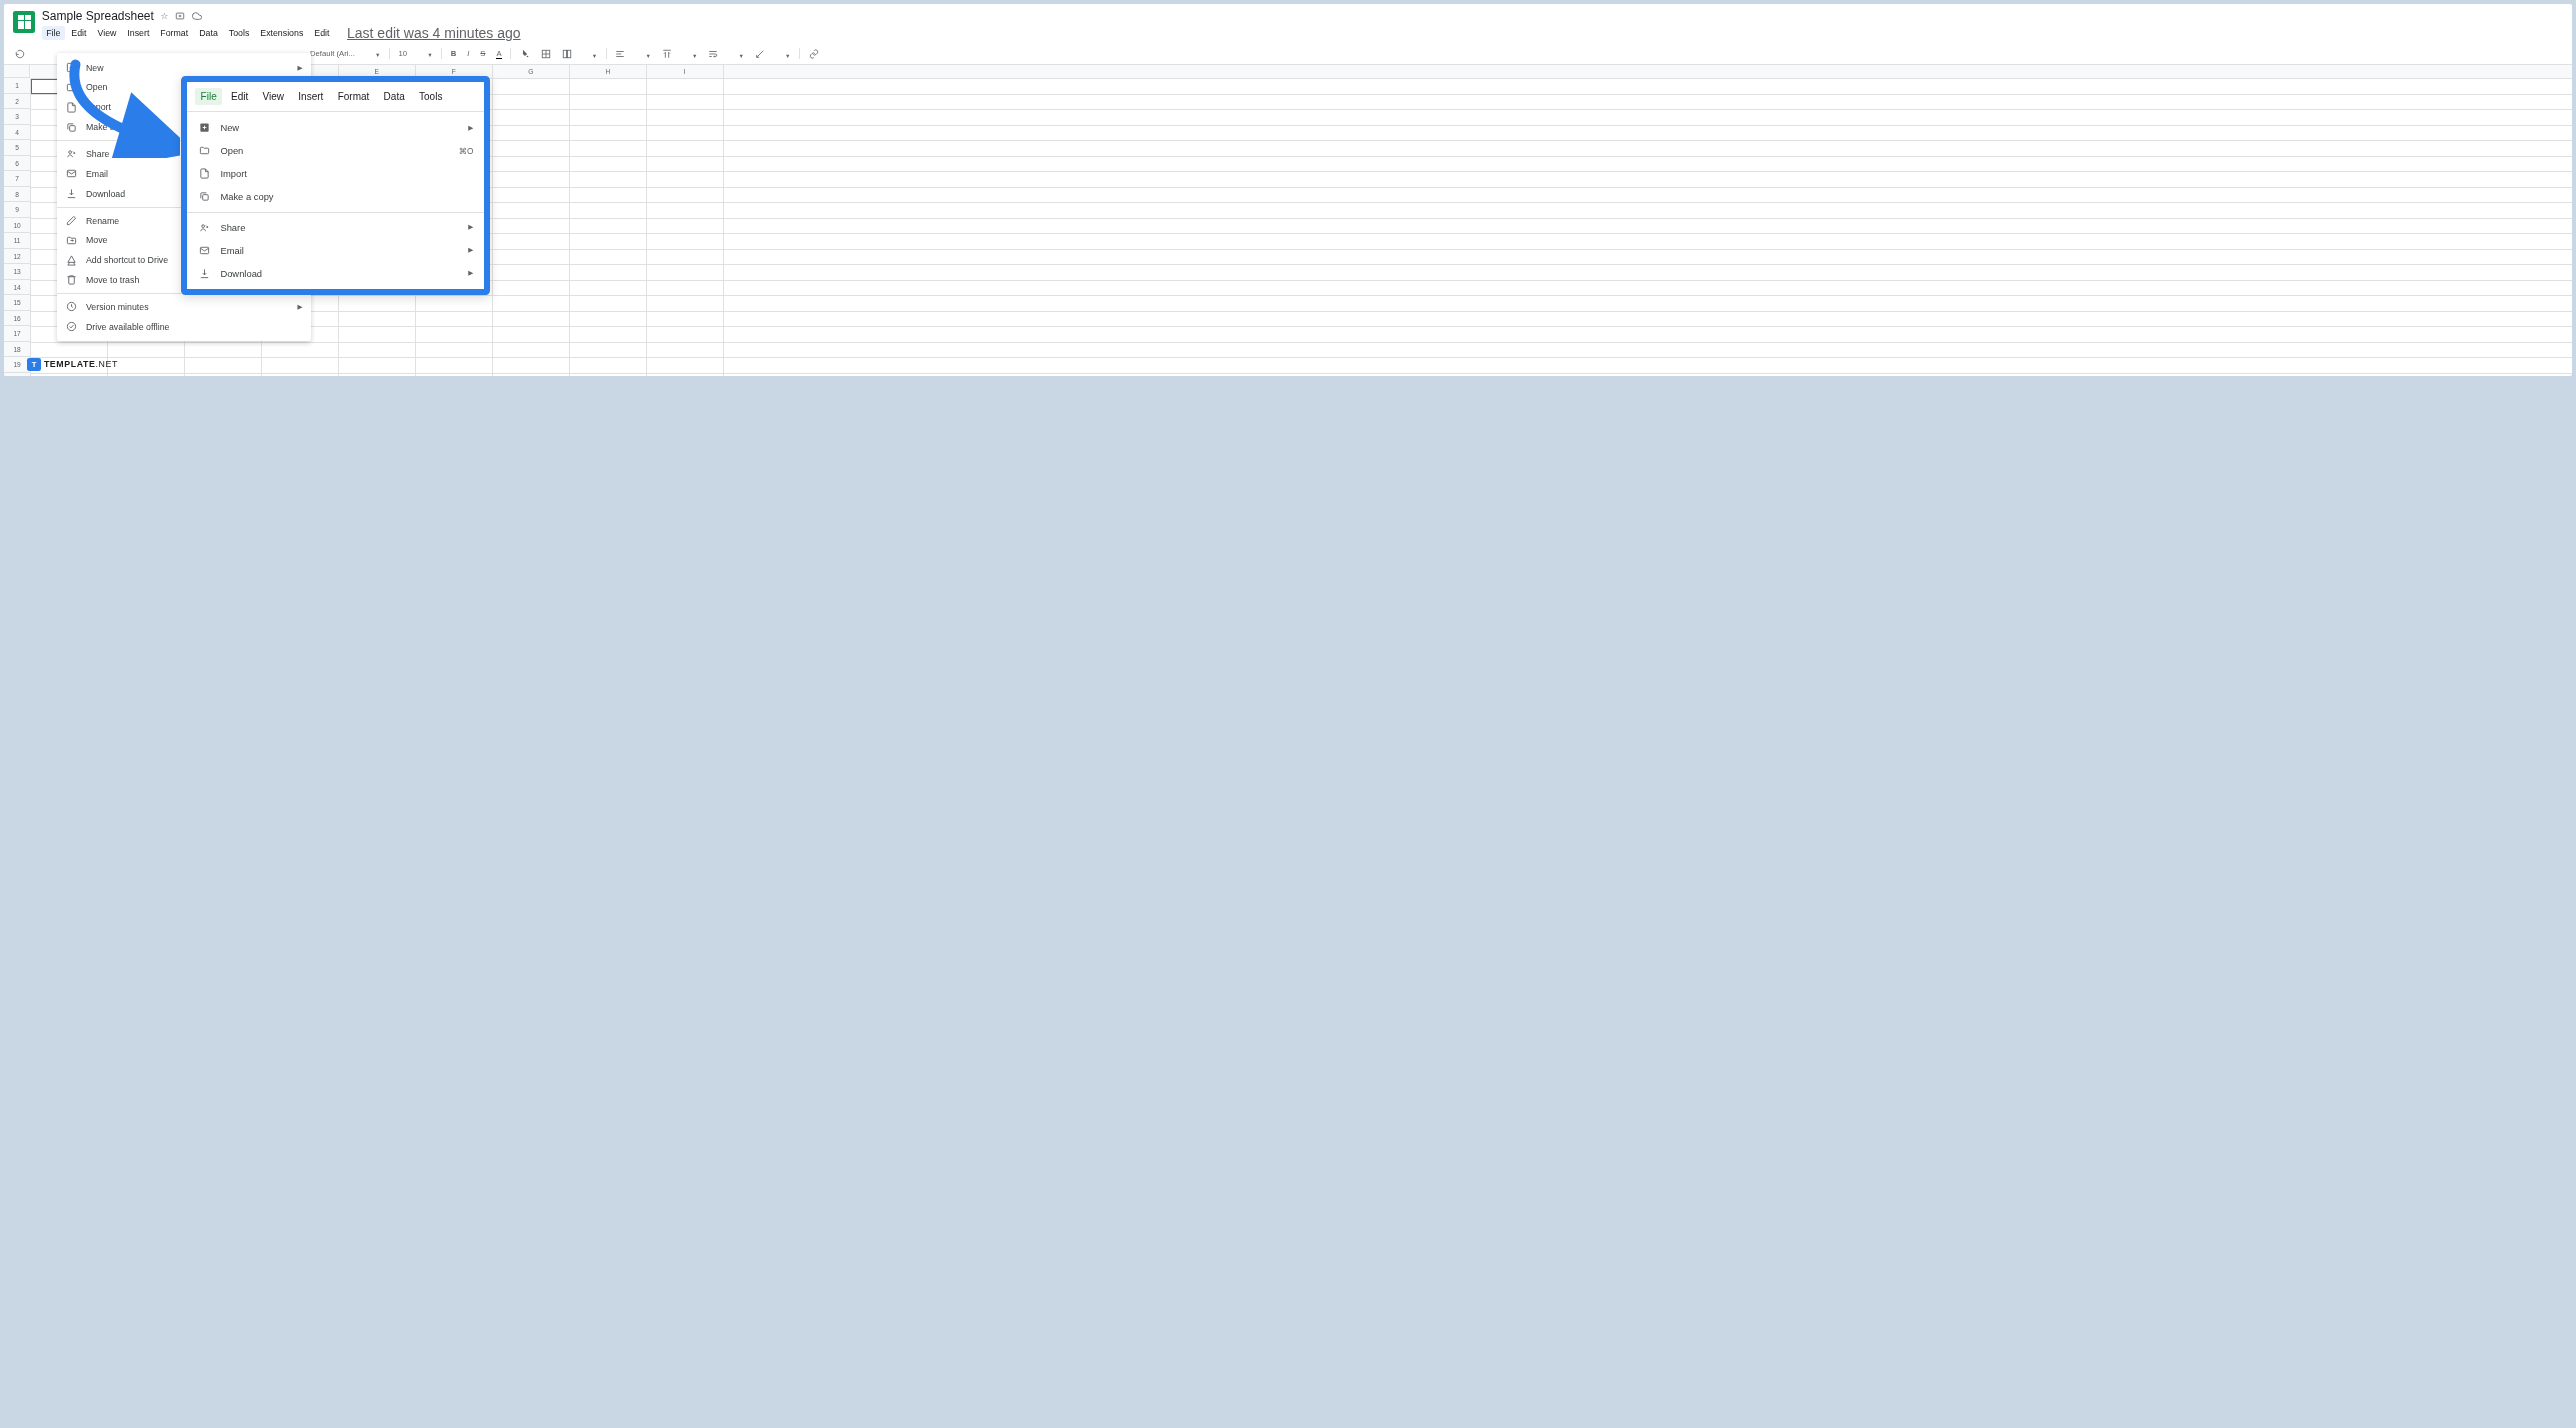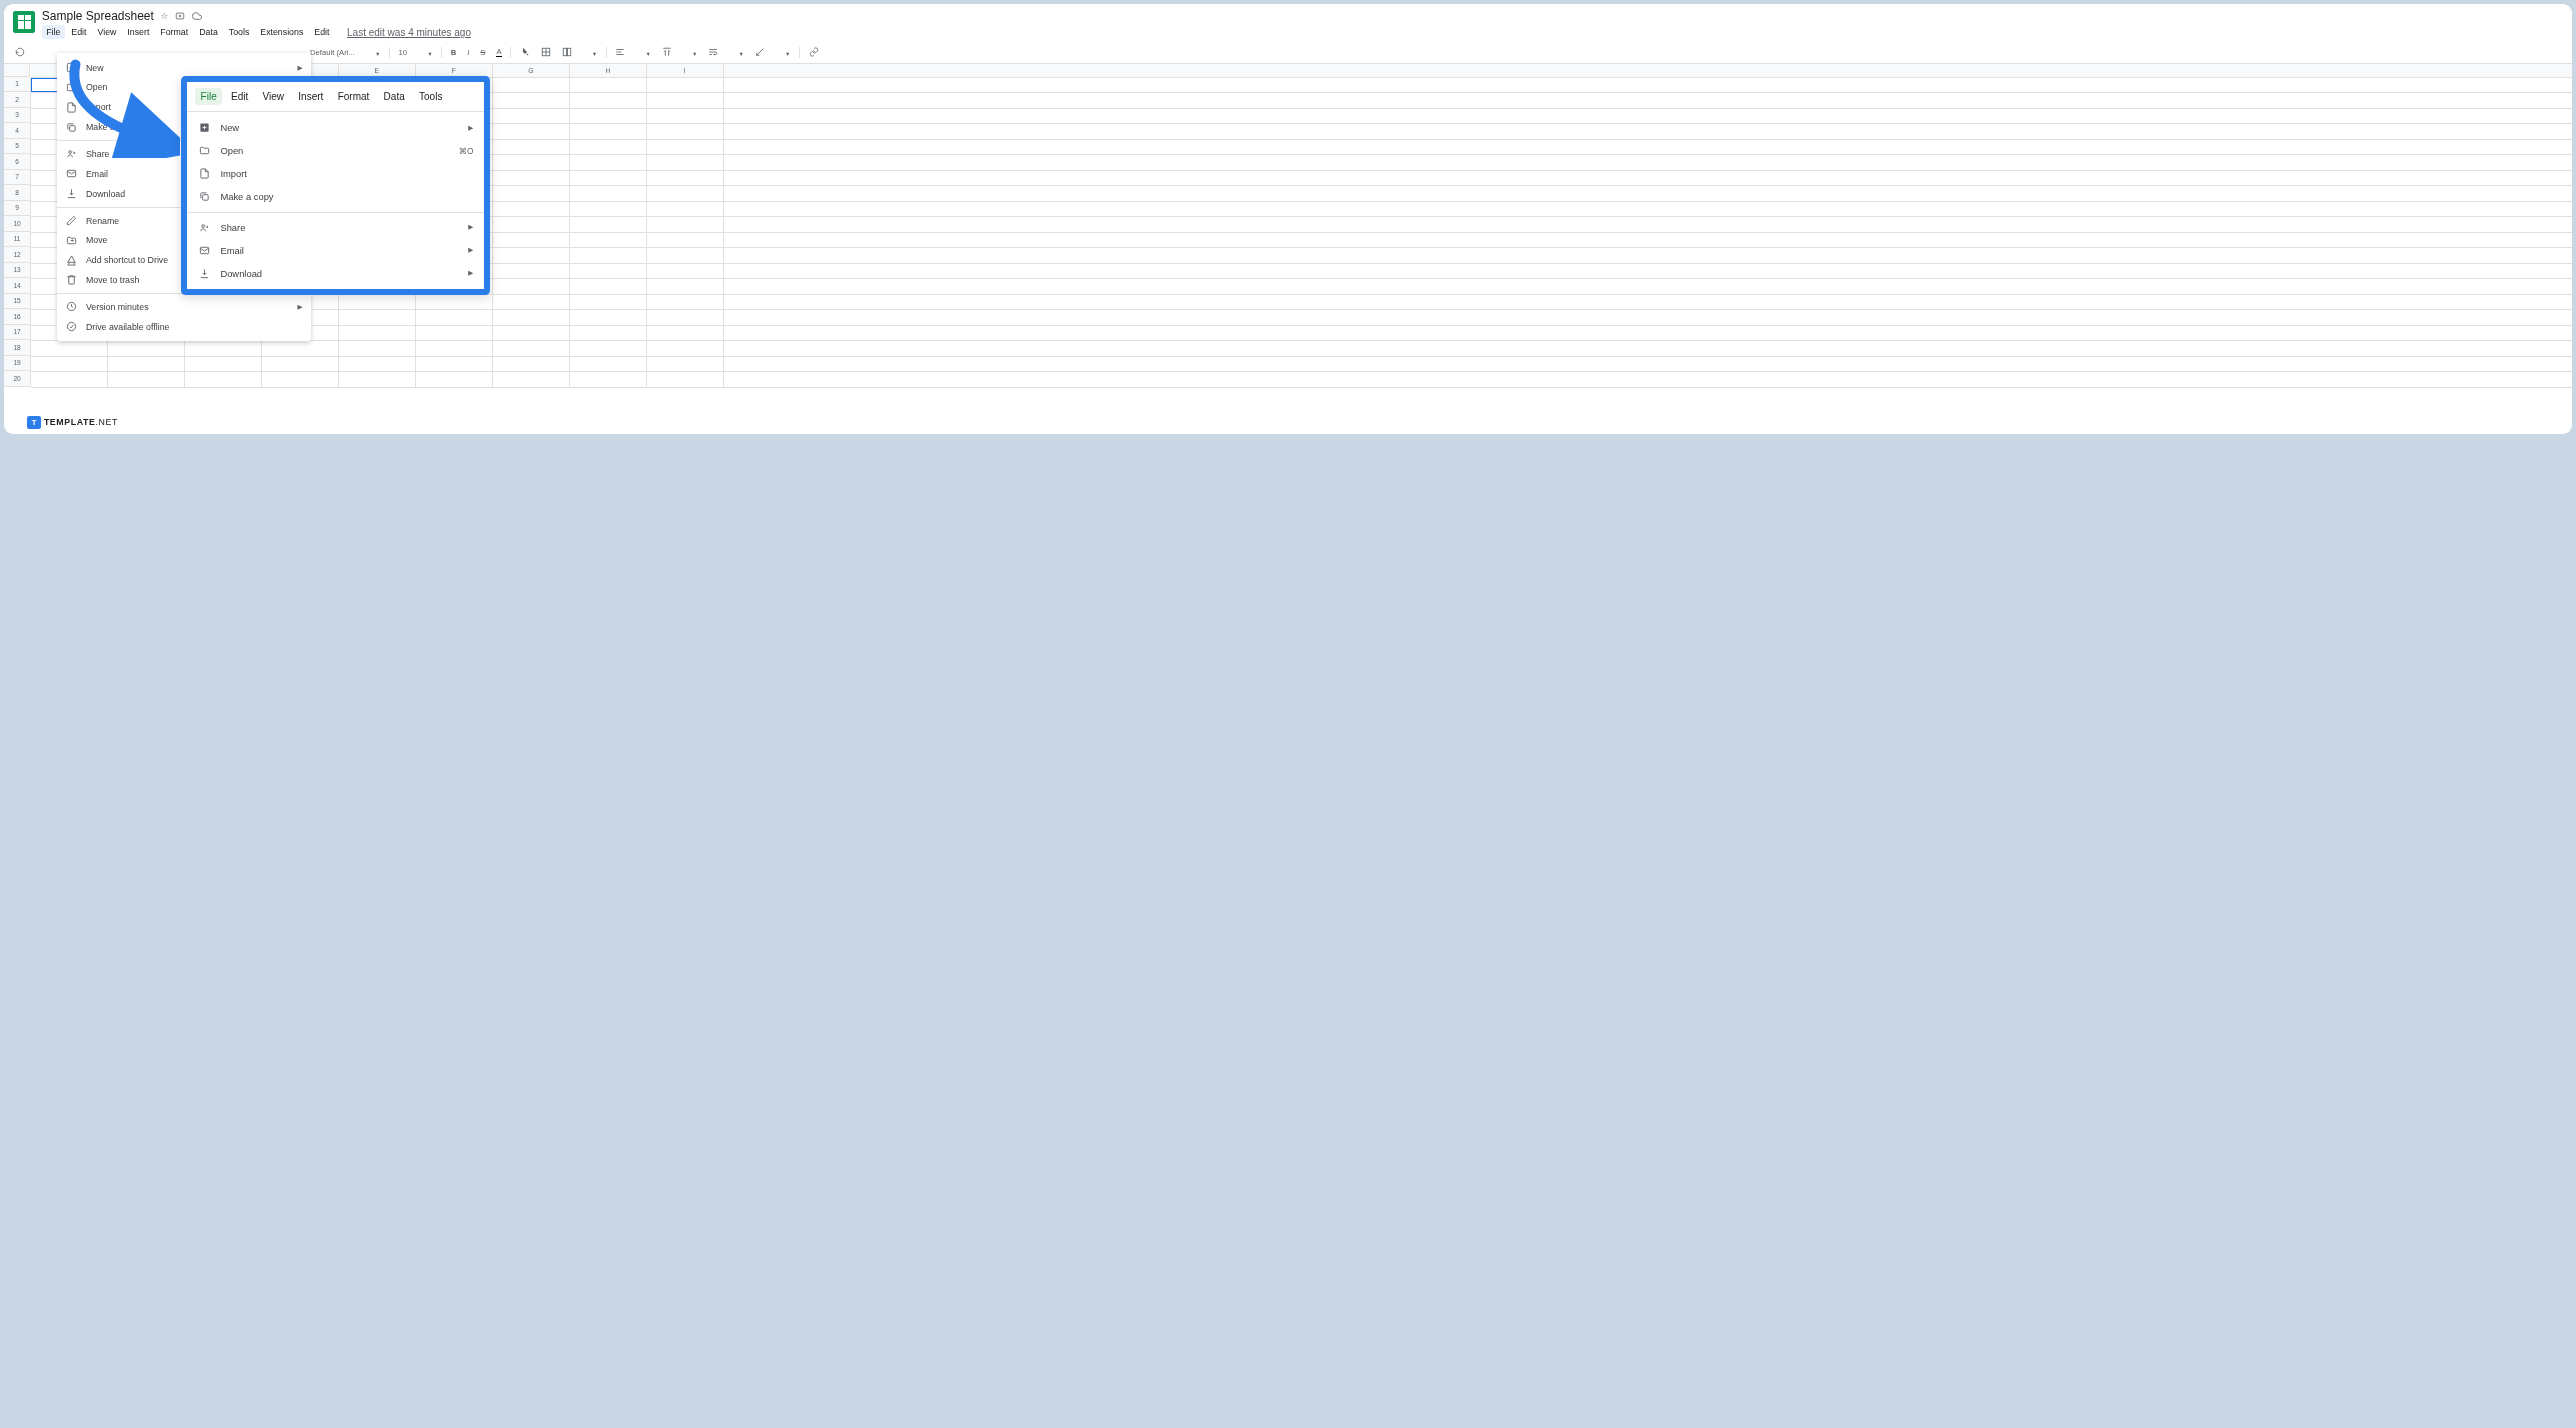--- a/index.html
+++ b/index.html
@@ -1,32 +1,32 @@
 <!DOCTYPE html>
 <html style="font-size:8.8px"><head>
 <meta charset="utf-8">
 <style>
 * { margin: 0; padding: 0; box-sizing: border-box; font-family: Arial, sans-serif; }
 body { background: #c9d7e4; padding: 4.4px; }
-.window { background: #fff; border-radius: 9px; overflow: hidden; position: relative; height: 430px; }
+.window { background: #fff; border-radius: 2px; overflow: hidden; position: relative; height: 372px; }
 .header { display: flex; align-items: flex-start; padding: 4.4px 8.8px 0; }
 .logo { width: 22px; height: 22px; background: #0f9d58; border-radius: 2.2px; display: flex; align-items: center; justify-content: center; margin-right: 6.6px; margin-top: 2.2px; }
 .logo-inner { width: 13.2px; height: 13.2px; background: #fff; position: relative; }
 .logo-inner::before, .logo-inner::after { content: ''; position: absolute; background: #0f9d58; }
 .logo-inner::before { top: 33%; left: 0; right: 0; height: 1.1px; }
 .logo-inner::after { top: 0; bottom: 0; left: 50%; width: 1.1px; }
 .title-area { flex: 1; }
 .title-row { display: flex; align-items: center; gap: 6.6px; }
 .title { font-size: 12px; color: #202124; }
 .title-icons { display: flex; gap: 6.6px; color: #5f6368; }
 .title-icons span { cursor: pointer; }
 .menubar { display: flex; gap: 2.2px; margin-top: 2.2px; align-items: center; }
 .menu-item { padding: 2.2px 4.4px; font-size: 8.8px; color: #202124; cursor: pointer; border-radius: 2.2px; }
 .menu-item.active { background: #e8f0fe; }
-.last-edit { margin-left: 11px; font-size: 10px; color: #5f6368; text-decoration: underline; cursor: pointer; }
+.last-edit { margin-left: 11px; font-size: 14px; color: #5f6368; text-decoration: underline; cursor: pointer; }
 .toolbar { display: flex; align-items: center; padding: 3.3px 6.6px; border-bottom: 0.6px solid #e0e0e0; gap: 2.2px; color: #5f6368; margin-top: 2.2px; }
 .tool-btn { padding: 2.2px 4.4px; cursor: pointer; display: flex; align-items: flex-end; gap: 19px; font-size: 7.7px; }
 .tool-sep { width: 0.6px; height: 11px; background: #e0e0e0; margin: 0 2.2px; }
 .dropdown-caret { font-size: 5.5px; margin-left: 1.1px; }
 .namebox-row { display: flex; align-items: center; border-bottom: 0.6px solid #e0e0e0; }
 .namebox { width: 33px; padding: 2.2px 4.4px; font-size: 7.7px; color: #202124; border-right: 0.6px solid #e0e0e0; }
 .grid-area { display: flex; position: relative; }
 .row-headers { display: flex; flex-direction: column; background: #f8f9fa; border-right: 0.6px solid #e0e0e0; }
 .corner { width: 25.4px; height: 13.2px; background: #f8f9fa; border-bottom: 0.6px solid #e0e0e0; border-right: 0.6px solid #e0e0e0; }
 .row-header { width: 25.4px; height: 15.5px; display: flex; align-items: center; justify-content: center; font-size: 6.6px; color: #5f6368; border-bottom: 0.6px solid #e0e0e0; }

